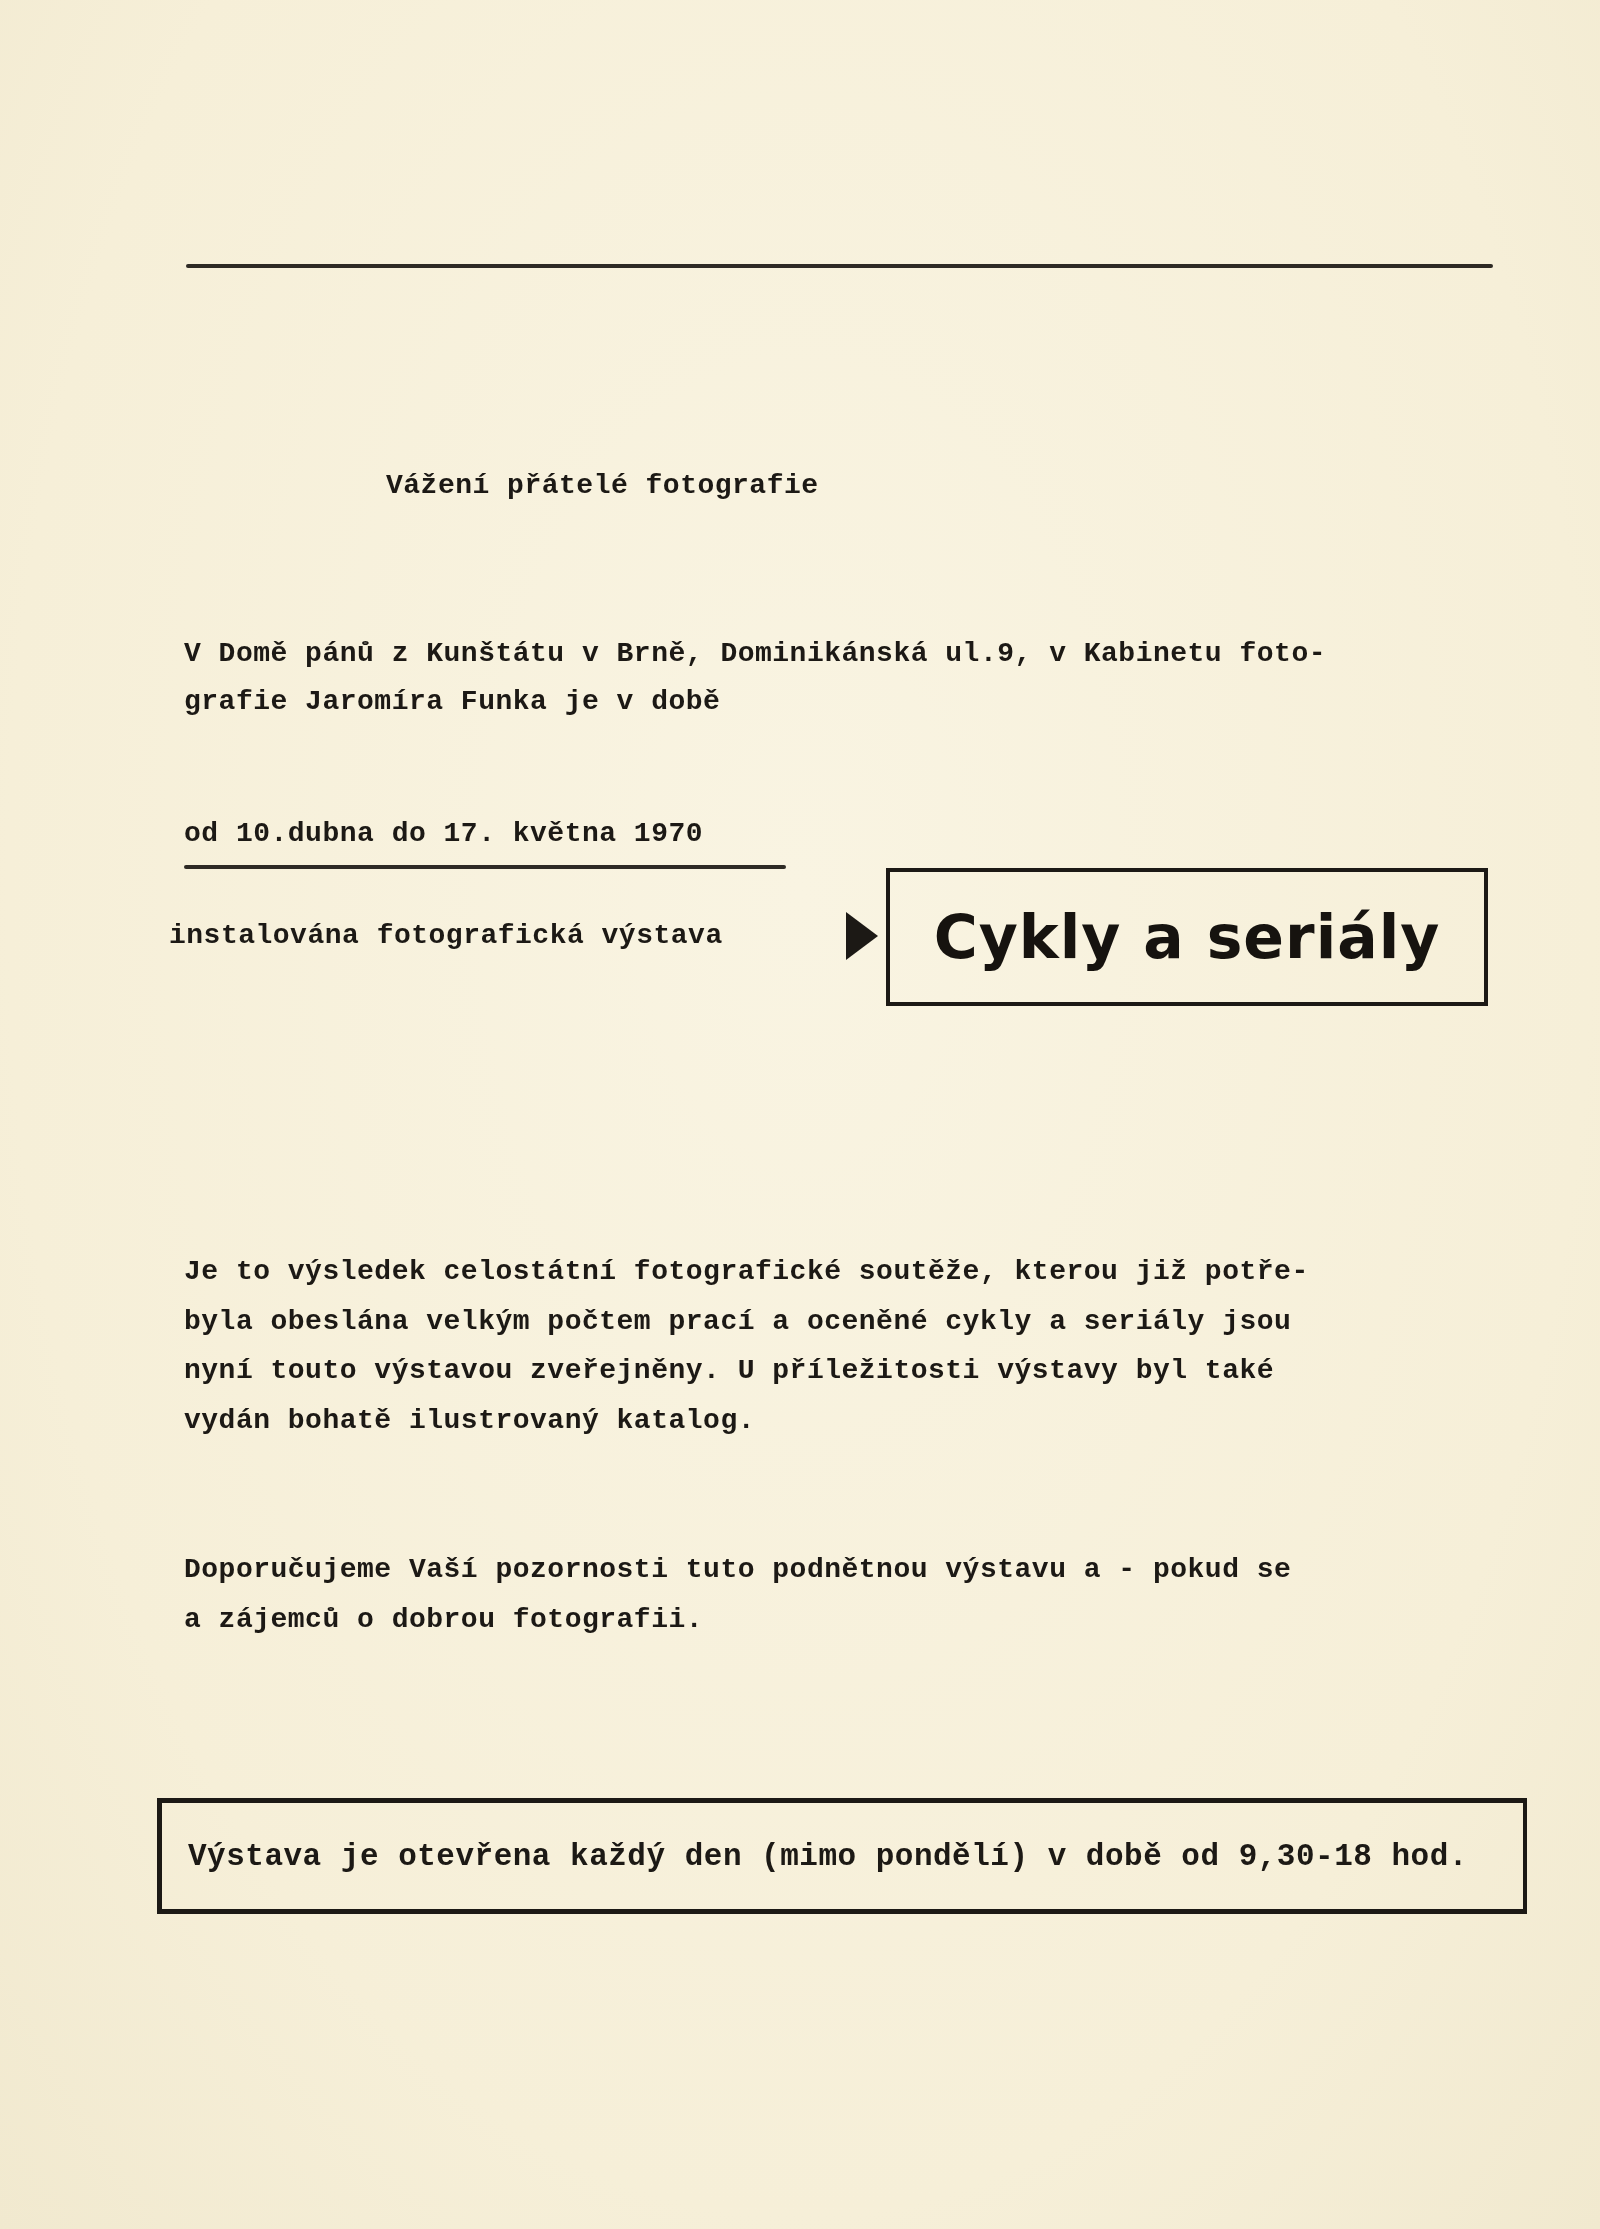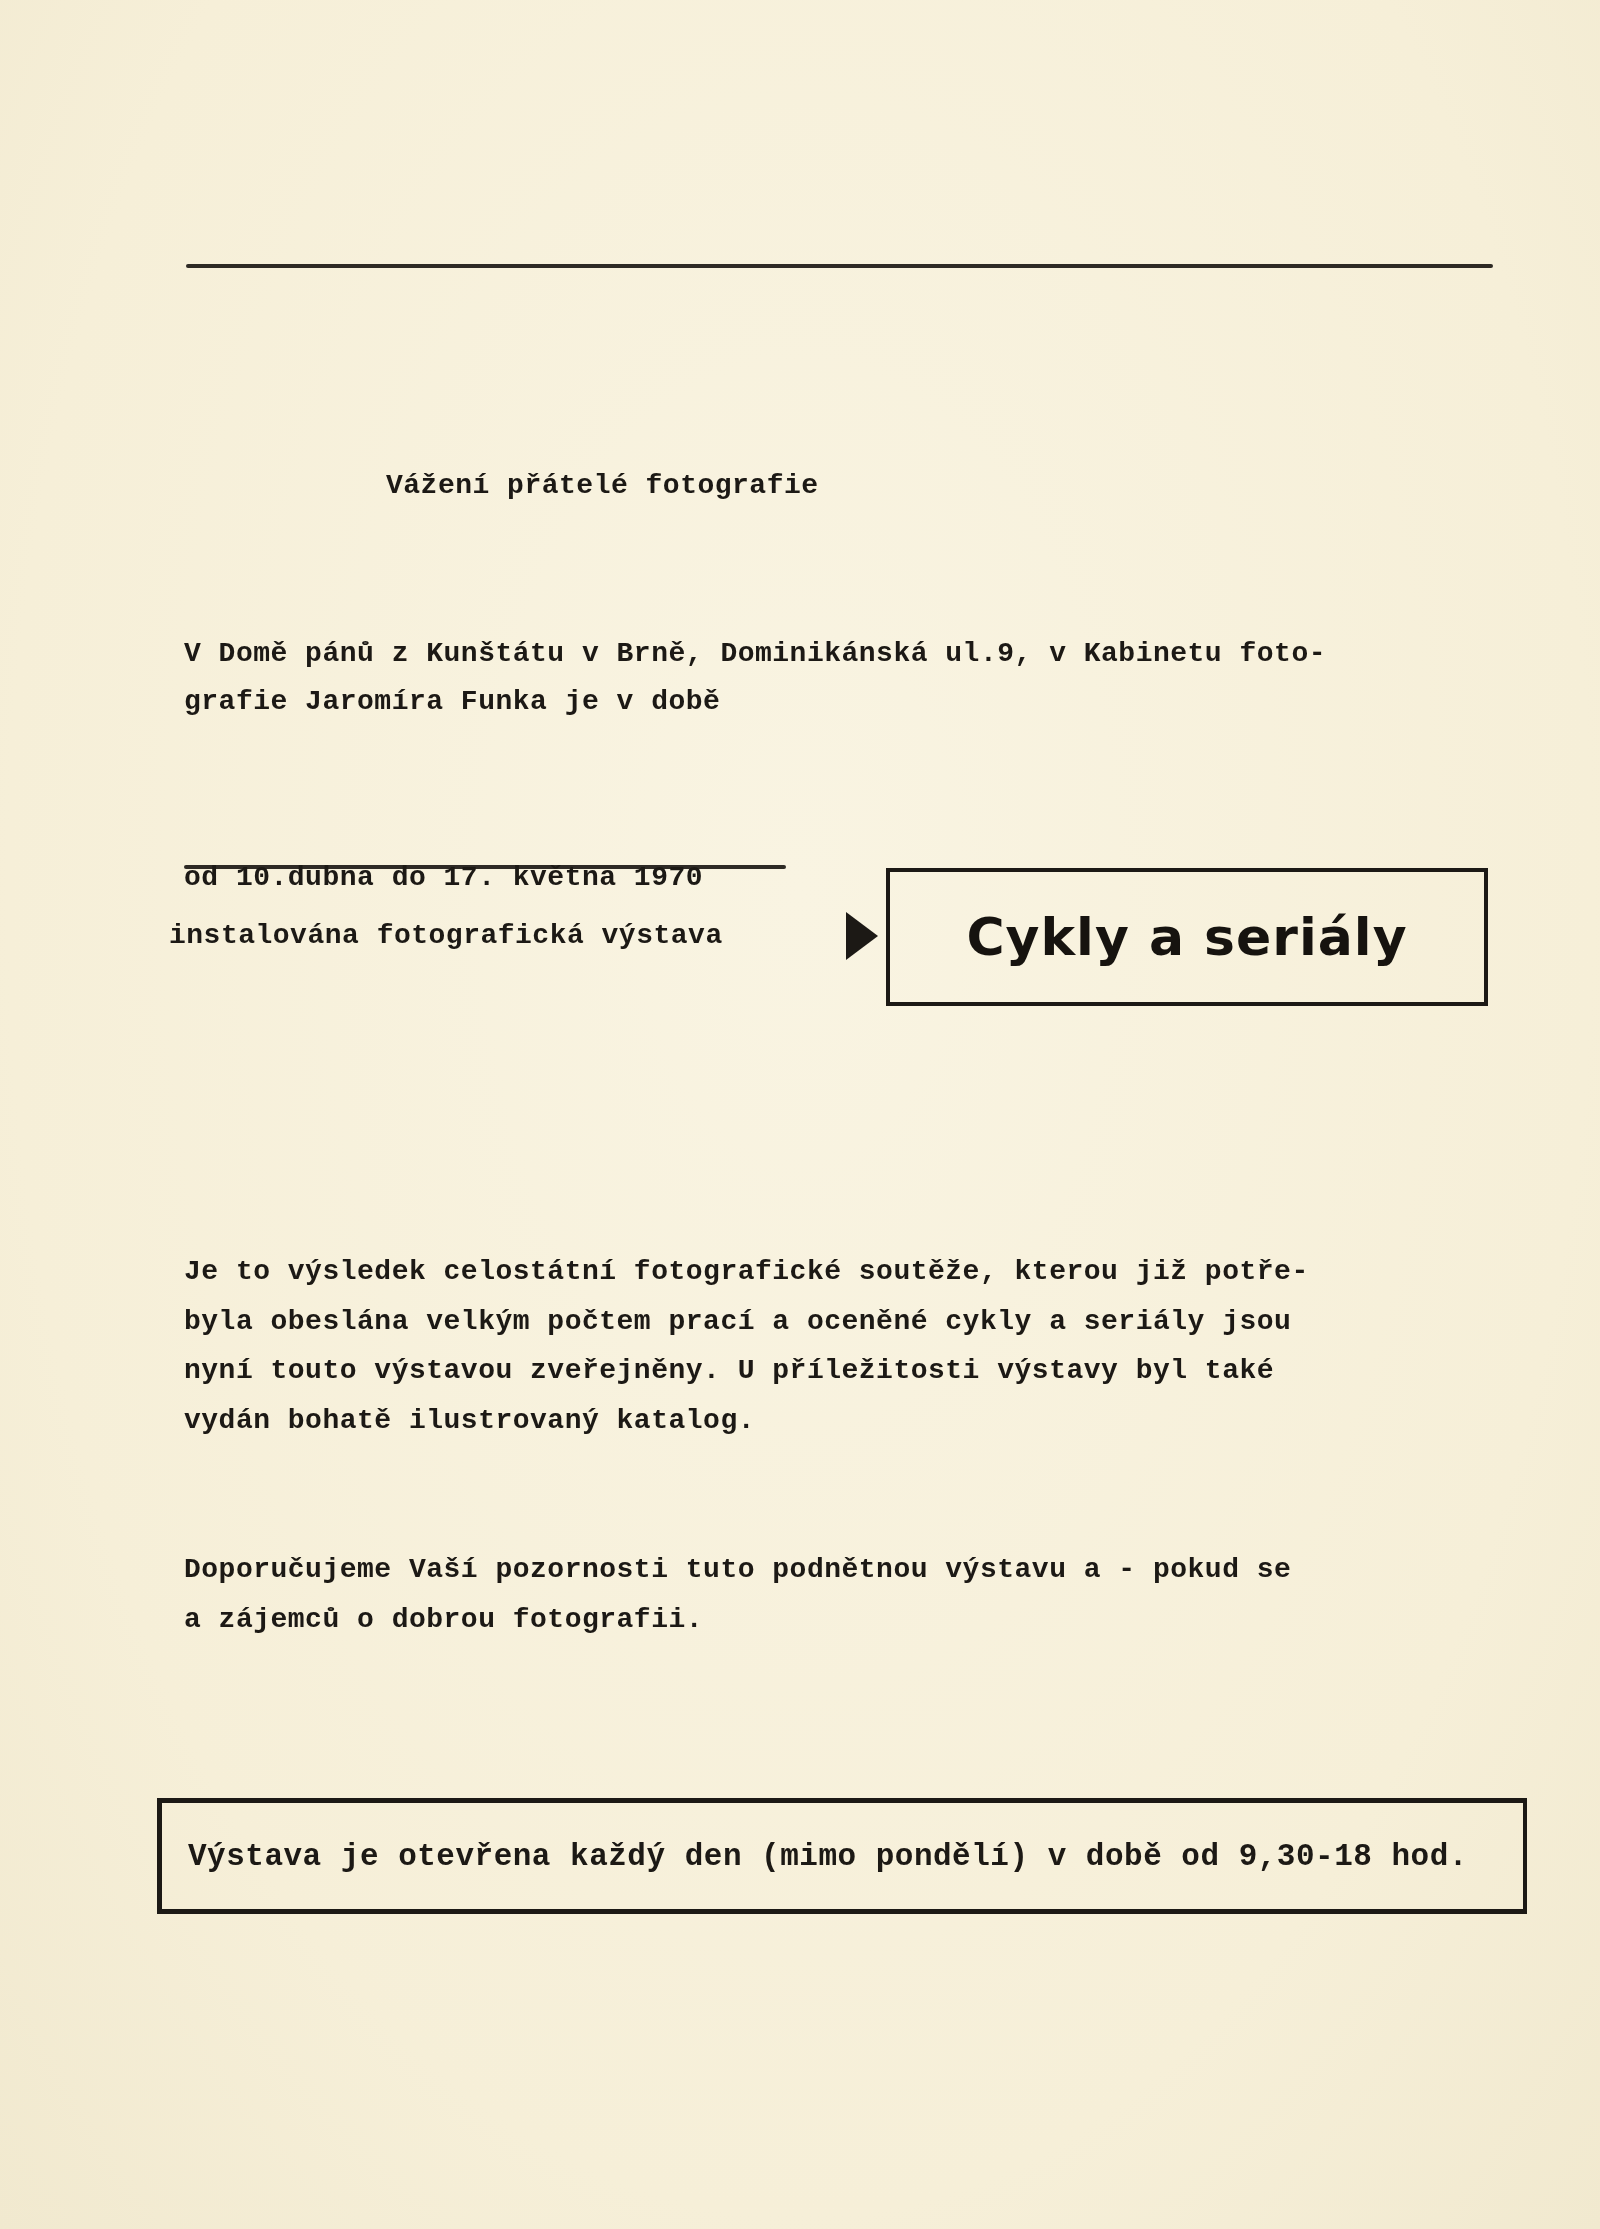--- a/index.html
+++ b/index.html
@@ -35,42 +35,42 @@
   #header-text { left: 186px; top: 219px; font-size: 33.6px; letter-spacing: 0.4px; }
   #header-rule { left: 186px; top: 264px; width: 1307px; }
 
   #greeting { left: 386px; top: 472px; }
 
   .para { position: absolute; left: 184px; }
   .para .tw { position: static; display: block; }
   #intro { top: 640px; }
   #intro .tw { height: 48px; }
 
-  #dates { left: 184px; top: 820px; margin-top: 44px; }
+  #dates { left: 184px; top: 820px; }
   #dates-rule { left: 184px; top: 865px; width: 602px; }
 
   #installed { left: 169px; top: 922px; }
 
   #arrow {
     position: absolute; left: 846px; top: 912px;
     width: 0; height: 0;
     border-top: 24px solid transparent;
     border-bottom: 24px solid transparent;
     border-left: 32px solid #1c1915;
   }
   #title-box {
     position: absolute; left: 886px; top: 868px;
     width: 594px; height: 130px;
     border: 4px solid #1c1915;
     display: flex; align-items: center; justify-content: center;
   }
   #title-text {
     font-family: "DejaVu Sans", "Liberation Sans", sans-serif;
     font-weight: bold;
-    font-size: 52px;
+    font-size: 60px;
     letter-spacing: 1px;
     color: #16130f;
   }
 
   #body1 { top: 1214px; margin-top: 44px; }
   #body1 .tw, #body2 .tw { height: 49.5px; }
   #body2 { top: 1556px; }
 
   #hours-box {
     position: absolute; left: 157px; top: 1798px;

